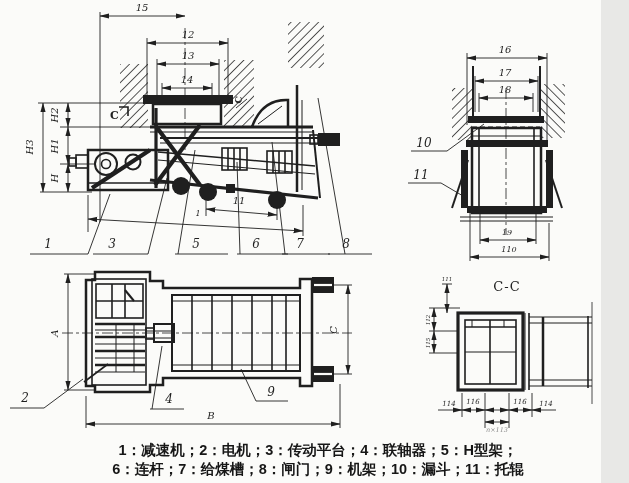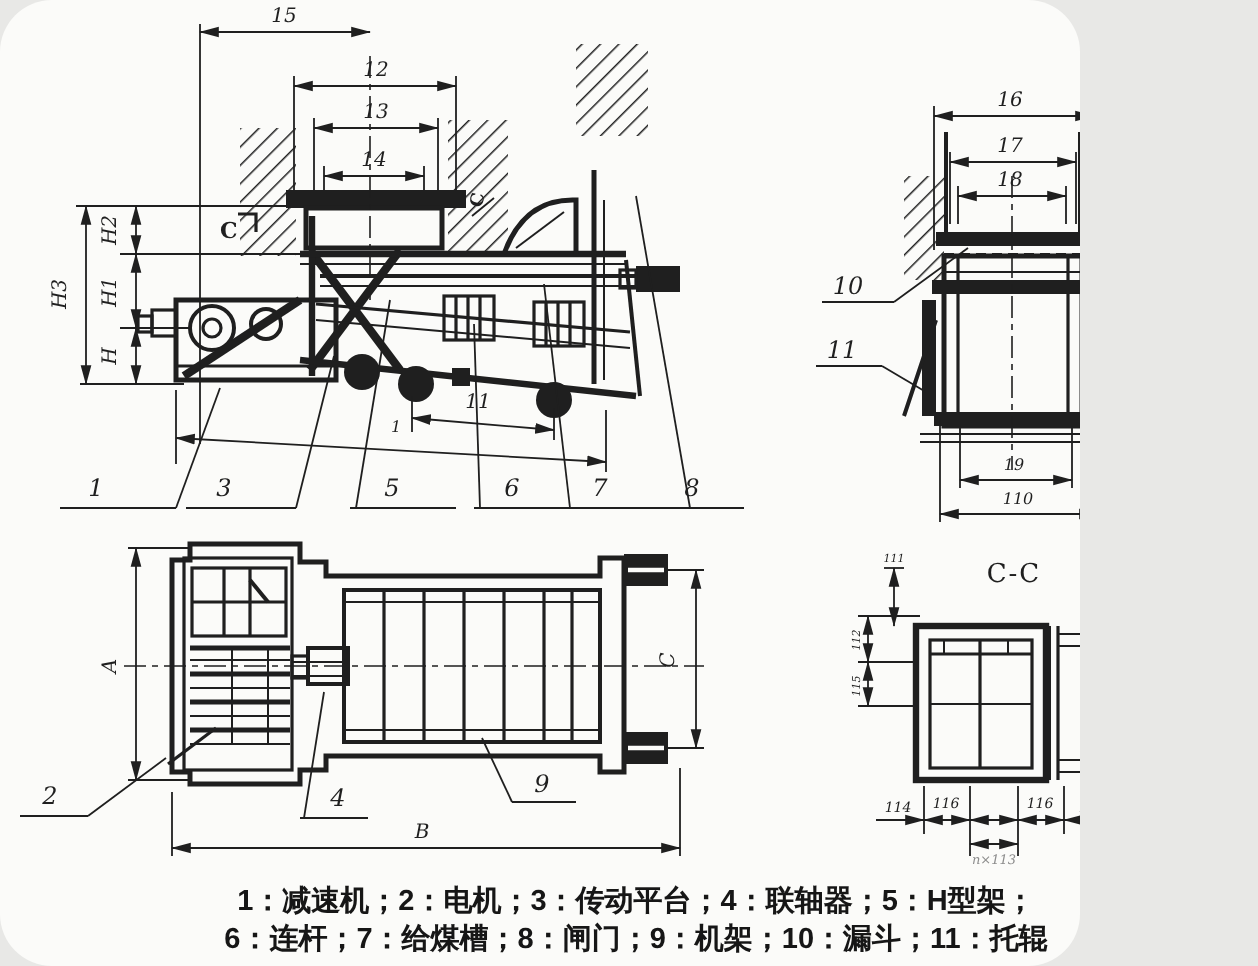--- a/index.html
+++ b/index.html
@@ -1,17 +1,17 @@
 <!DOCTYPE html>
 <html><head>
 <meta charset="utf-8">
 <style>
   html,body{margin:0;padding:0;background:#e8e8e6;}
-  #stage{position:relative;width:540px;height:483px;background:#fbfbf9;overflow:hidden;
-         font-family:"Liberation Sans",sans-serif;border-radius:26px;}
+  #stage{position:relative;width:601px;height:483px;background:#fbfbf9;overflow:hidden;
+         font-family:"Liberation Sans",sans-serif;}
   svg{position:absolute;left:0;top:0;}
   svg *{vector-effect:none;}
   .ln{stroke:#1f1f1f;fill:none;stroke-linecap:butt;}
   .w08{stroke-width:0.8}.w1{stroke-width:1}.w16{stroke-width:1.6}.w2{stroke-width:2}
   .w25{stroke-width:2.5}.w3{stroke-width:3.2}.w4{stroke-width:4.2}
   .dim{stroke:#1f1f1f;stroke-width:0.9;fill:none;}
   .ctr{stroke:#1f1f1f;stroke-width:0.8;fill:none;stroke-dasharray:11 3 3 3;}
   .blk{fill:#1f1f1f;stroke:none;}
   text{fill:#1f1f1f;stroke:none;}
   .dimtxt{font:italic 10px "DejaVu Serif",serif;}

